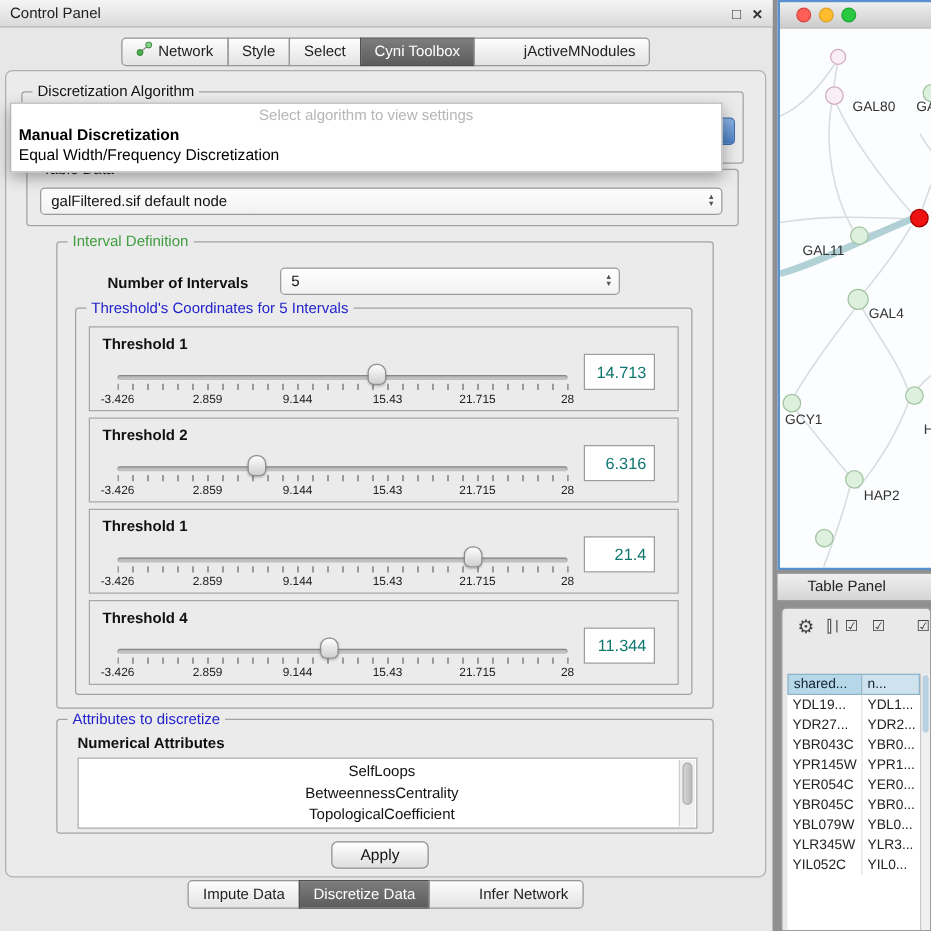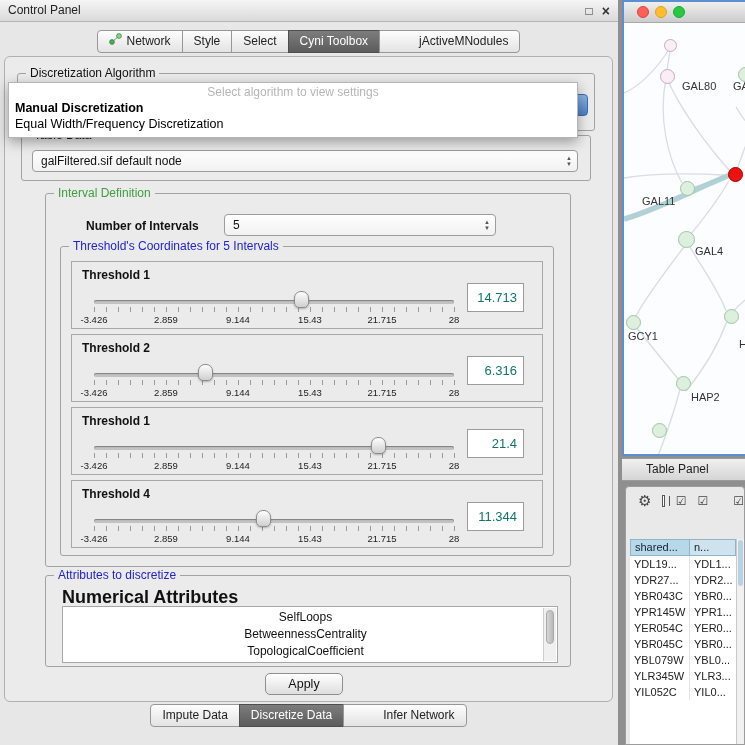--- a/index.html
+++ b/index.html
@@ -68,21 +68,21 @@
   .t-thumb{position:absolute;top:29px;width:15px;height:17px;
     background:linear-gradient(#fefefe,#cfcfcf);border:1px solid #8d8d8d;
     border-radius:7px 7px 5px 5px;box-shadow:0 1px 2px rgba(0,0,0,0.25);}
   .t-scale{position:absolute;top:52px;font-size:9.5px;color:#222;transform:translateX(-50%);white-space:nowrap;}
   .t-scale.s0{left:22px;} .t-scale.s1{left:94px;} .t-scale.s2{left:166px;}
   .t-scale.s3{left:238px;} .t-scale.s4{left:310px;text-align:right;} .t-scale.s5{left:382px;}
   .t-value{position:absolute;left:395px;top:21px;width:57px;height:29px;background:#fff;
     border:1px solid #9c9c9c;font-size:13px;color:#0f766e;text-align:right;line-height:27px;padding-right:6px;}
 
   .attr-group{left:40px;top:518px;width:526px;height:92px;text-align:center;}
-  .attr-sublabel{position:absolute;left:16px;top:11px;font-size:18px;font-weight:bold;color:#111;}
+  .attr-sublabel{position:absolute;left:16px;top:11px;font-size:12px;font-weight:bold;color:#111;}
   .attr-list{position:absolute;left:16px;top:30px;width:496px;height:57px;background:#fff;
     border:1px solid #a8a8a8;overflow:hidden;font-size:12px;color:#111;padding:2px 16px 0 7px;line-height:17px;}
   .attr-scroll{position:absolute;right:1px;top:1px;bottom:1px;width:13px;background:#f0f0f0;border-left:1px solid #d0d0d0;}
   .attr-scroll .thumb{position:absolute;left:2px;top:2px;width:8px;height:34px;
     background:linear-gradient(90deg,#d6d6d6,#b9b9b9);border-radius:4px;border:1px solid #a9a9a9;}
 
   .apply-btn{position:absolute;left:260px;top:616px;width:78px;height:22px;border-radius:5px;
     background:linear-gradient(#ffffff,#dedede);border:1px solid #8f8f8f;
     font-size:12.5px;color:#111;text-align:center;line-height:20px;}
 

